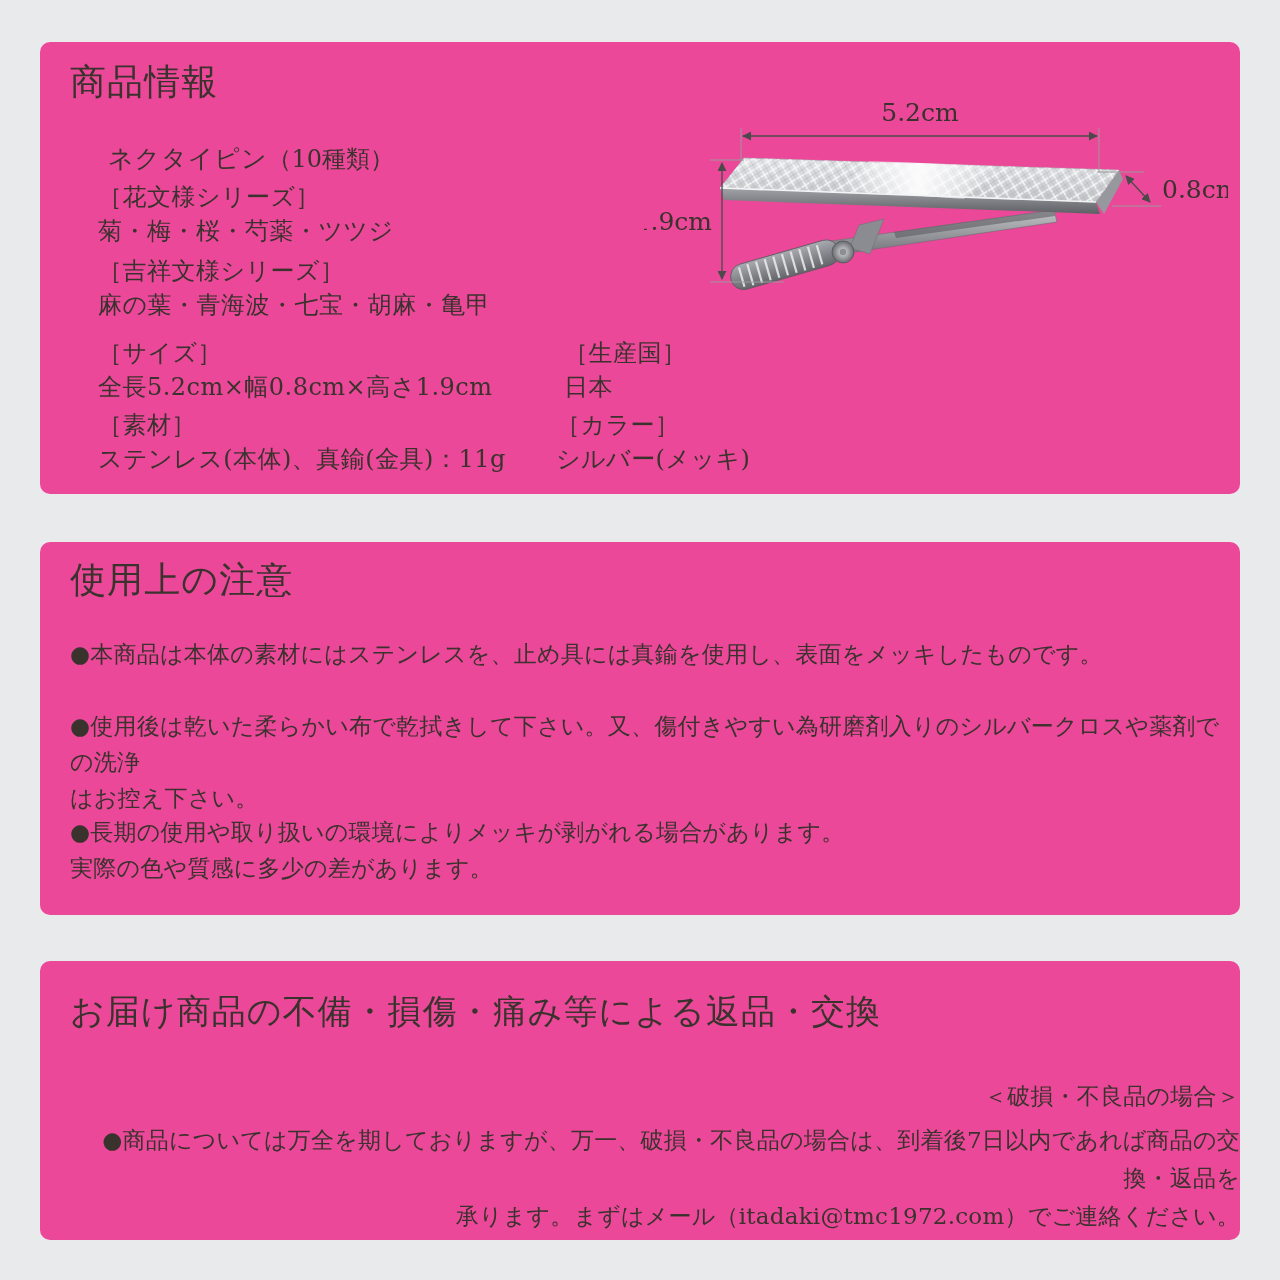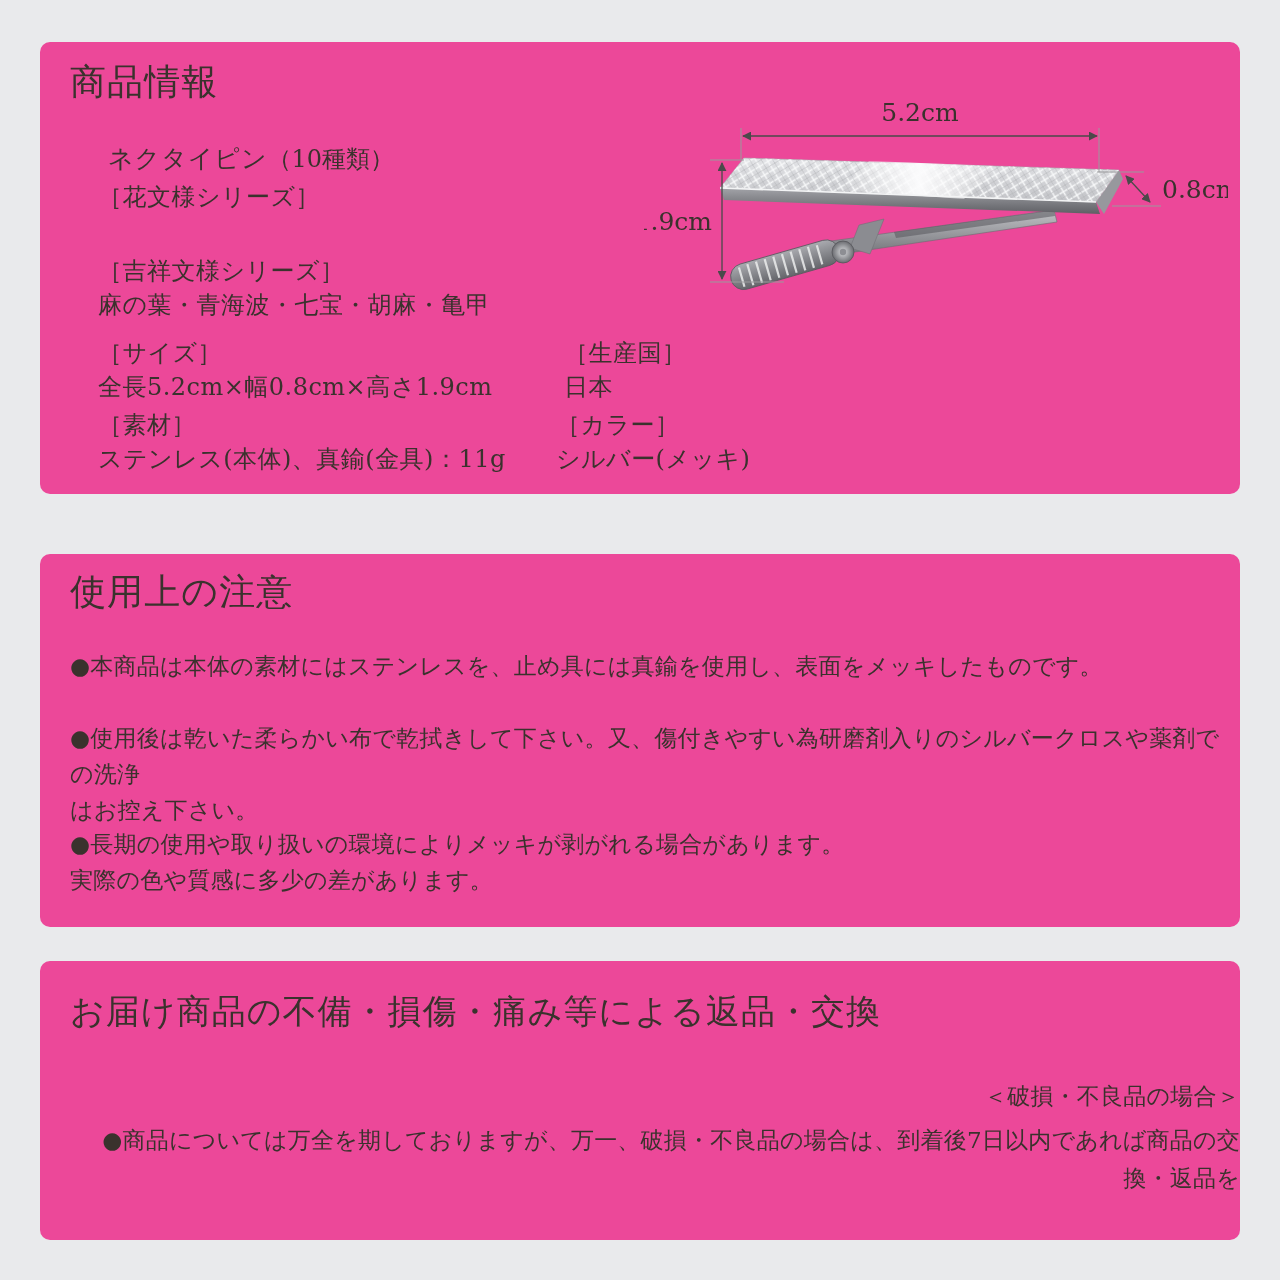--- a/index.html
+++ b/index.html
@@ -11,21 +11,21 @@
     position:relative;
   }
   .card {
     position:absolute;
     left:40px;
     width:1200px;
     background:#ec4899;
     border-radius:10px;
   }
   #card-product { top:42px;  height:452px; }
-  #card-usage   { top:554px; height:373px; }
+  #card-usage   { top:542px; height:373px; }
   #card-returns { top:961px; height:279px;text-align:right; }
 
   .card-title {
     position:absolute;
     left:30px;
     font-size:36px;
     font-weight:normal;
     letter-spacing:0.03em;
     line-height:1.1;
   }
@@ -72,20 +72,21 @@
 
 <section class="card" id="card-product">
   <h2 class="card-title">商品情報</h2>
 
   <div class="product-name-line">
     <span>ネクタイピン</span><span class="product-count">（10種類）</span>
   </div>
 
   <div class="series-block" id="series-flower">
     <div>［花文様シリーズ］</div>
+    <div>菊・梅・桜・芍薬・ツツジ</div>
   </div>
 
   <div class="series-block" id="series-auspicious">
     <div>［吉祥文様シリーズ］</div>
     <div>麻の葉・青海波・七宝・胡麻・亀甲</div>
   </div>
 
   <div class="spec-block" id="spec-size">
     <div>［サイズ］</div>
     <div>全長5.2cm×幅0.8cm×高さ1.9cm</div>
@@ -219,14 +220,15 @@
     <div>実際の色や質感に多少の差があります。</div>
   </div>
 </section>
 
 <section class="card" id="card-returns">
   <h2 class="card-title">お届け商品の不備・損傷・痛み等による返品・交換</h2>
 
   <div class="returns-body">
     <span class="case-label">＜破損・不良品の場合＞</span>
     <div>●商品については万全を期しておりますが、万一、破損・不良品の場合は、到着後7日以内であれば商品の交換・返品を</div>
+    <div>承ります。まずはメール（itadaki@tmc1972.com）でご連絡ください。</div>
   </div>
 </section>
 
 </body></html>

